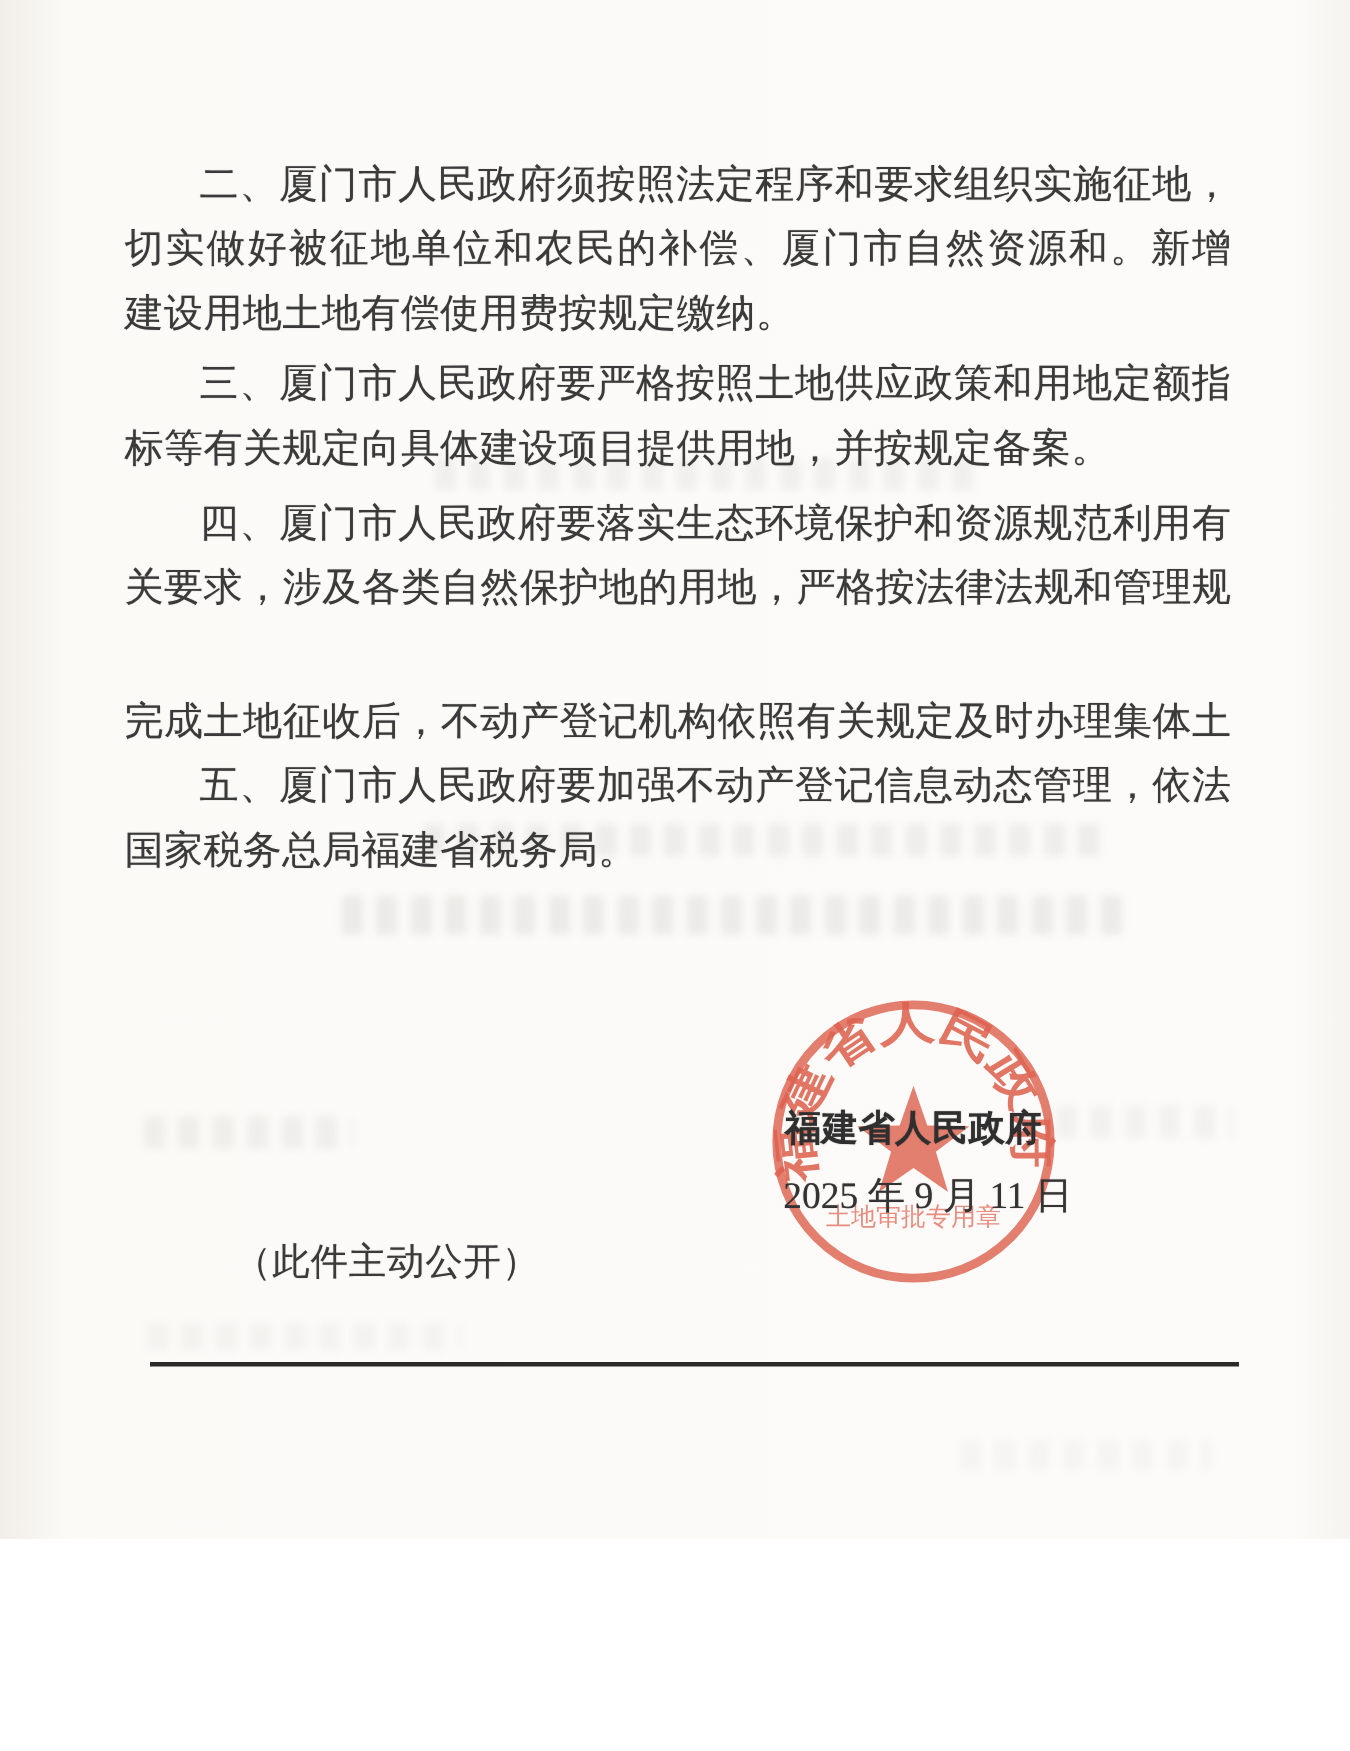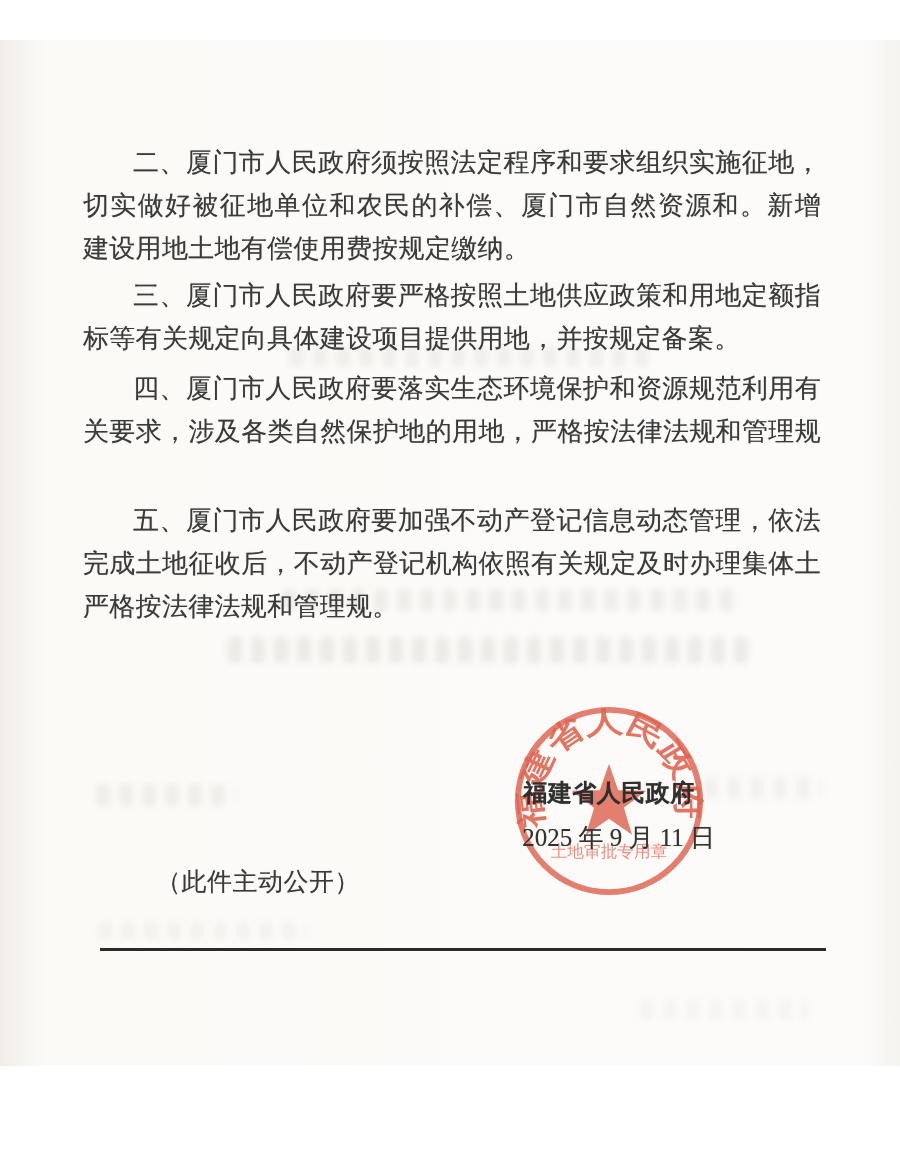--- a/index.html
+++ b/index.html
@@ -3,21 +3,20 @@
 <meta charset="utf-8">
 <style>
   html,body{margin:0;padding:0;}
   .page{
     position:relative;
     width:900px;height:1026px;
     background:linear-gradient(90deg,#f1eee8 0px,#fbfaf7 45px,#fcfbf9 860px,#f6f4f0 900px);
     font-family:"Liberation Serif","DejaVu Serif",serif;
     color:#3b3b3b;
     overflow:hidden;
-    margin-top:40px;
   }
   .page *{box-sizing:border-box;}
   
   .body-text{position:absolute;left:83px;top:0;width:738px;}
   .para{position:absolute;left:0;width:738px;}
   .p1{top:101px;} .p2{top:234px;} .p3{top:327px;} .p4{top:459px;}
   .line{
     font-size:26px;line-height:43px;height:43px;
     text-align:justify;text-align-last:justify;
     color:#3a3a3a;text-shadow:0 0 0.7px rgba(70,70,70,.55);
@@ -101,23 +100,23 @@
       </div>
       <div class="para p2">
         <div class="line first">三、厦门市人民政府要严格按照土地供应政策和用地定额指</div>
         <div class="line last">标等有关规定向具体建设项目提供用地，并按规定备案。</div>
       </div>
       <div class="para p3">
         <div class="line first">四、厦门市人民政府要落实生态环境保护和资源规范利用有</div>
         <div class="line">关要求，涉及各类自然保护地的用地，严格按法律法规和管理规</div>
       </div>
       <div class="para p4">
+        <div class="line">完成土地征收后，不动产登记机构依照有关规定及时办理集体土</div>
         <div class="line first">五、厦门市人民政府要加强不动产登记信息动态管理，依法</div>
-        <div class="line">完成土地征收后，不动产登记机构依照有关规定及时办理集体土</div>
-        <div class="line last">严格按法律法规和管理规。</div>
+        <div class="line last">国家税务总局福建省税务局。</div>
       </div>
     </section>
 
   <div class="seal">
     <svg viewBox="0 0 200 200" width="196" height="196">
       <circle cx="100" cy="100" r="93" fill="none" stroke="#dc5743" stroke-width="6" opacity="0.82"></circle>
       <path id="sealArc" d="M 35.6 127.3 A 70 70 0 1 1 164.4 127.3" fill="none"></path>
       <text font-size="31" fill="#dc5743" opacity="0.88" font-weight="bold" font-family="Liberation Serif, DejaVu Serif, serif">
         <textPath href="#sealArc" startOffset="2" textLength="264" lengthAdjust="spacingAndGlyphs">福建省人民政府</textPath>
       </text>

